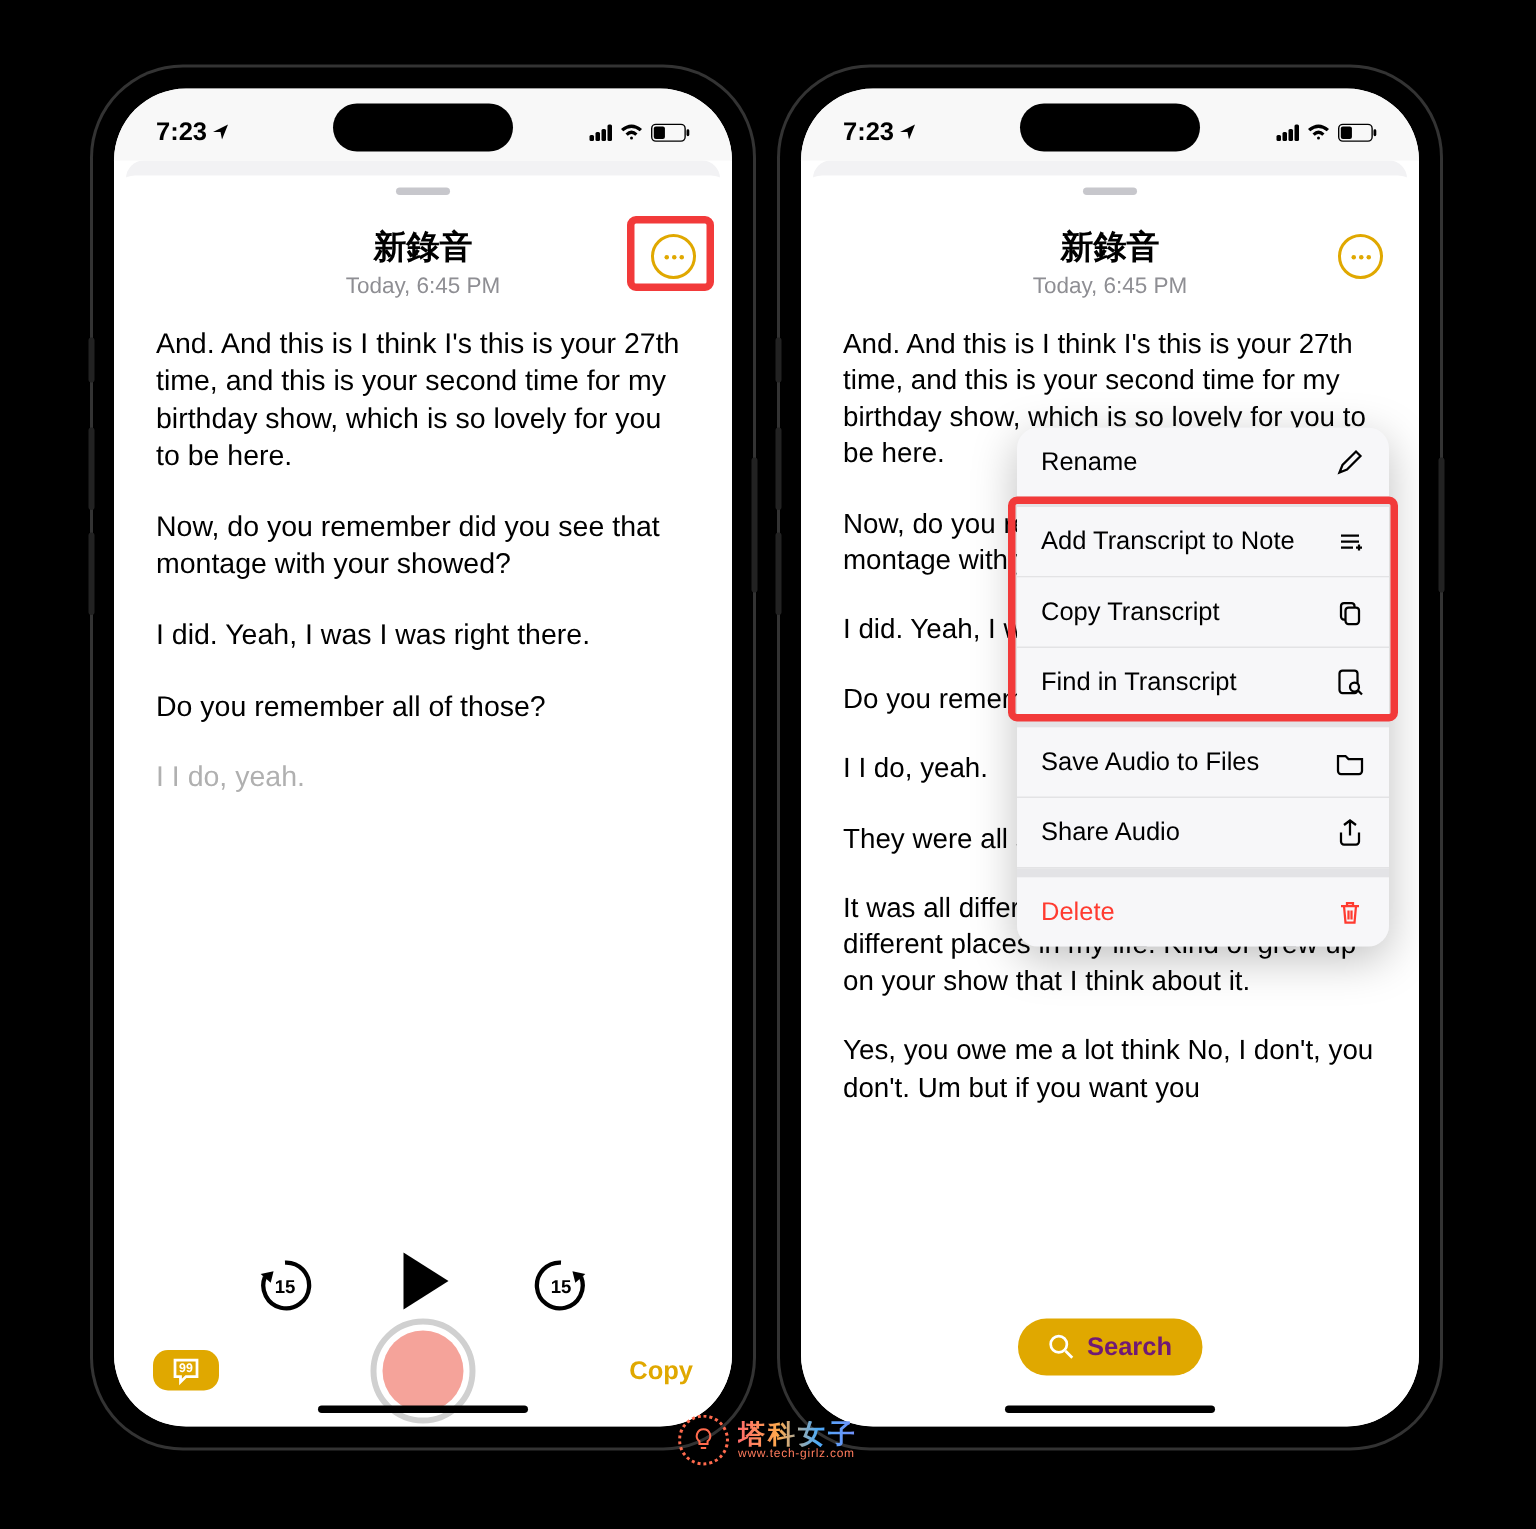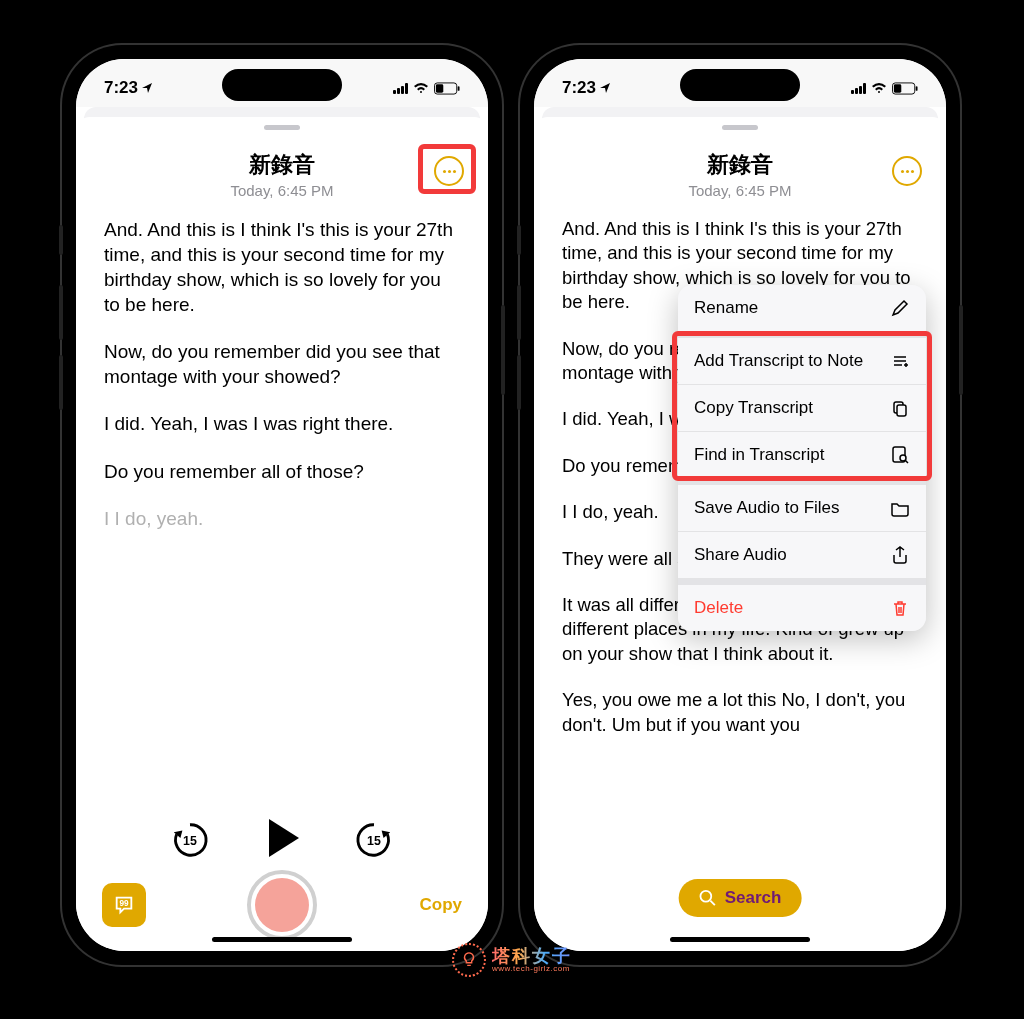--- a/index.html
+++ b/index.html
@@ -117,21 +117,21 @@
   .skip-btn { width: 42px; height: 42px; position: relative; }
   .skip-btn svg { width:100%; height:100%; }
   .play-btn svg { width: 46px; height: 46px; }
 
   .bottom-bar {
     display: flex; justify-content: space-between; align-items: center;
     padding: 0 26px 24px;
     position: relative;
   }
   .quote-btn {
-    width: 44px; height: 44px; background: #e0a800;
+    width: 44px; height: 27px; background: #e0a800;
     border-radius: 10px; display:flex;align-items:center;justify-content:center;
     color:#fff;font-size:20px;font-weight:700;
   }
   .rec-btn {
     position:absolute; left:50%; transform:translateX(-50%);
     width: 70px; height: 70px; border-radius: 50%;
     border: 4px solid #d0d0d0; background: #fff;
     display:flex;align-items:center;justify-content:center;
   }
   .rec-btn-inner { width: 54px; height:54px; border-radius:50%; background:#f5a39a; }
@@ -355,21 +355,21 @@
       </div>
 
       <div class="transcript" style="font-size:18.5px;">
         <p>And. And this is I think I's this is your 27th time, and this is your second time for my birthday show, which is so lovely for you to be here.</p>
         <p>Now, do you remember did you see that montage with your showed?</p>
         <p>I did. Yeah, I was I was right there.</p>
         <p>Do you remember all of those?</p>
         <p>I I do, yeah.</p>
         <p>They were all so different.</p>
         <p>It was all different places times in my life, different places in my life. Kind of grew up on your show that I think about it.</p>
-        <p>Yes, you owe me a lot this No, I don't, you don't. Um but if you want you</p>
+        <p>Yes, you owe me a lot think No, I don't, you don't. Um but if you want you</p>
       </div>
 
       <div class="menu">
         <div class="menu-item">
           <span>Rename</span>
           <span class="menu-ico">
               <svg viewBox="0 0 20 20">
                 <path d="M3 17 L5 12 L14 3 L17 6 L8 15 Z" stroke="#000" stroke-width="1.5" fill="none"></path>
               </svg>
             </span>

